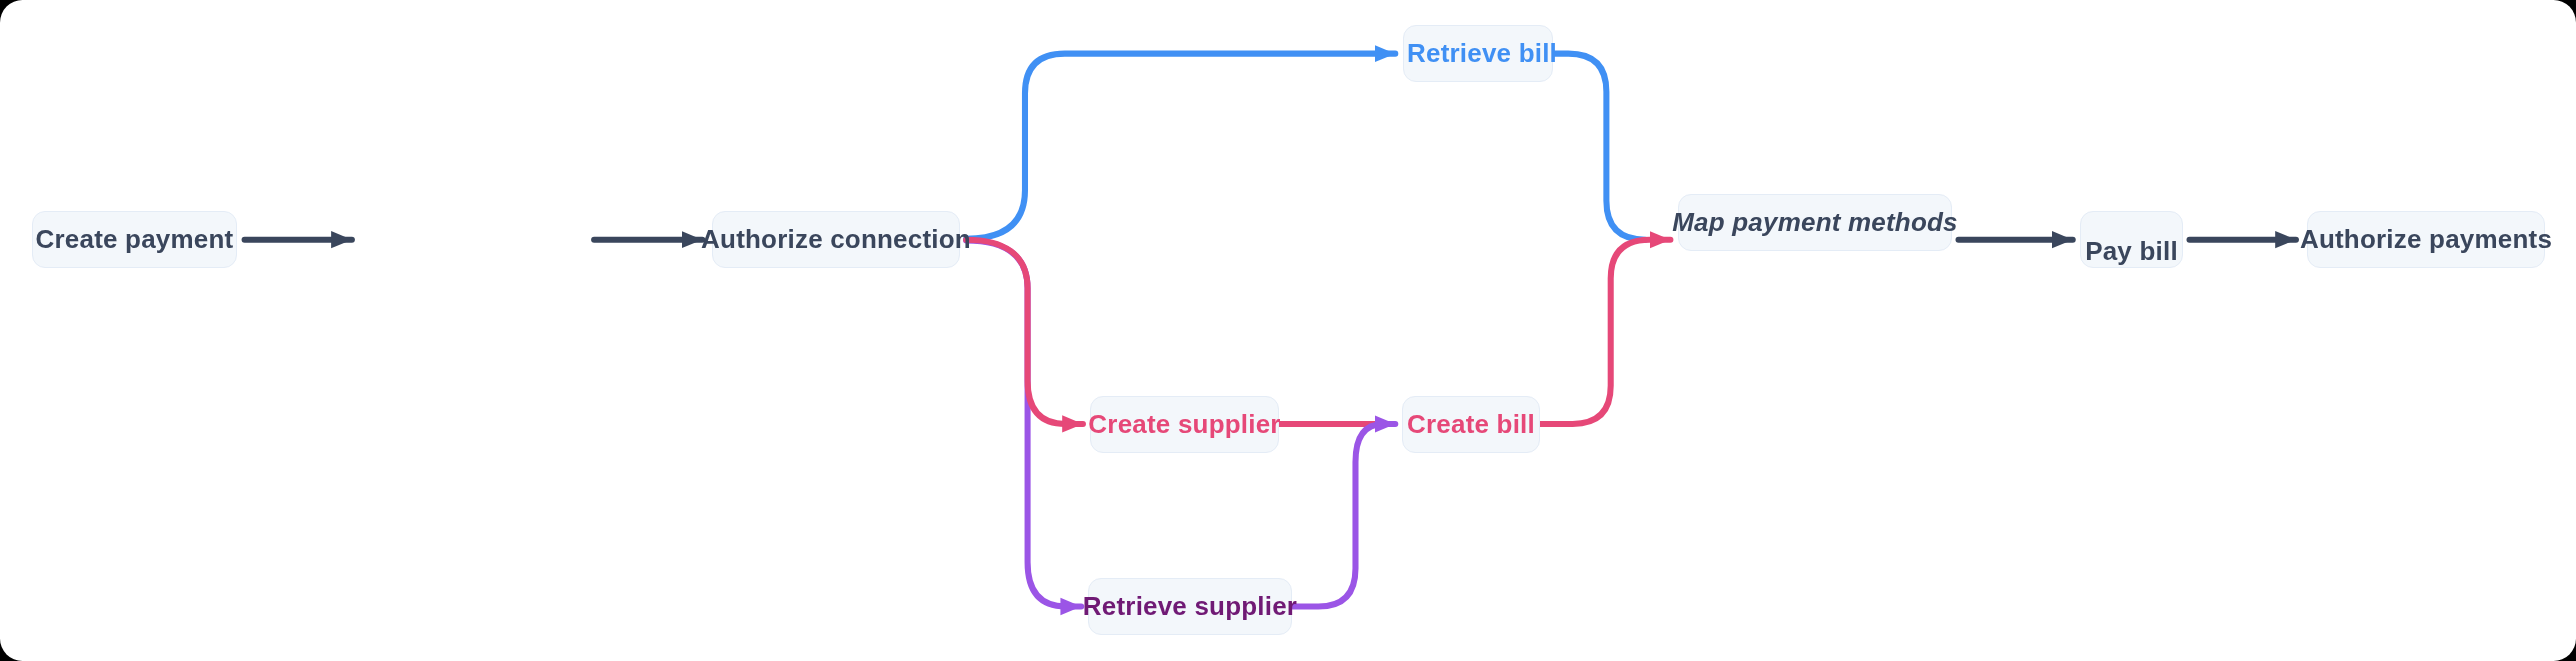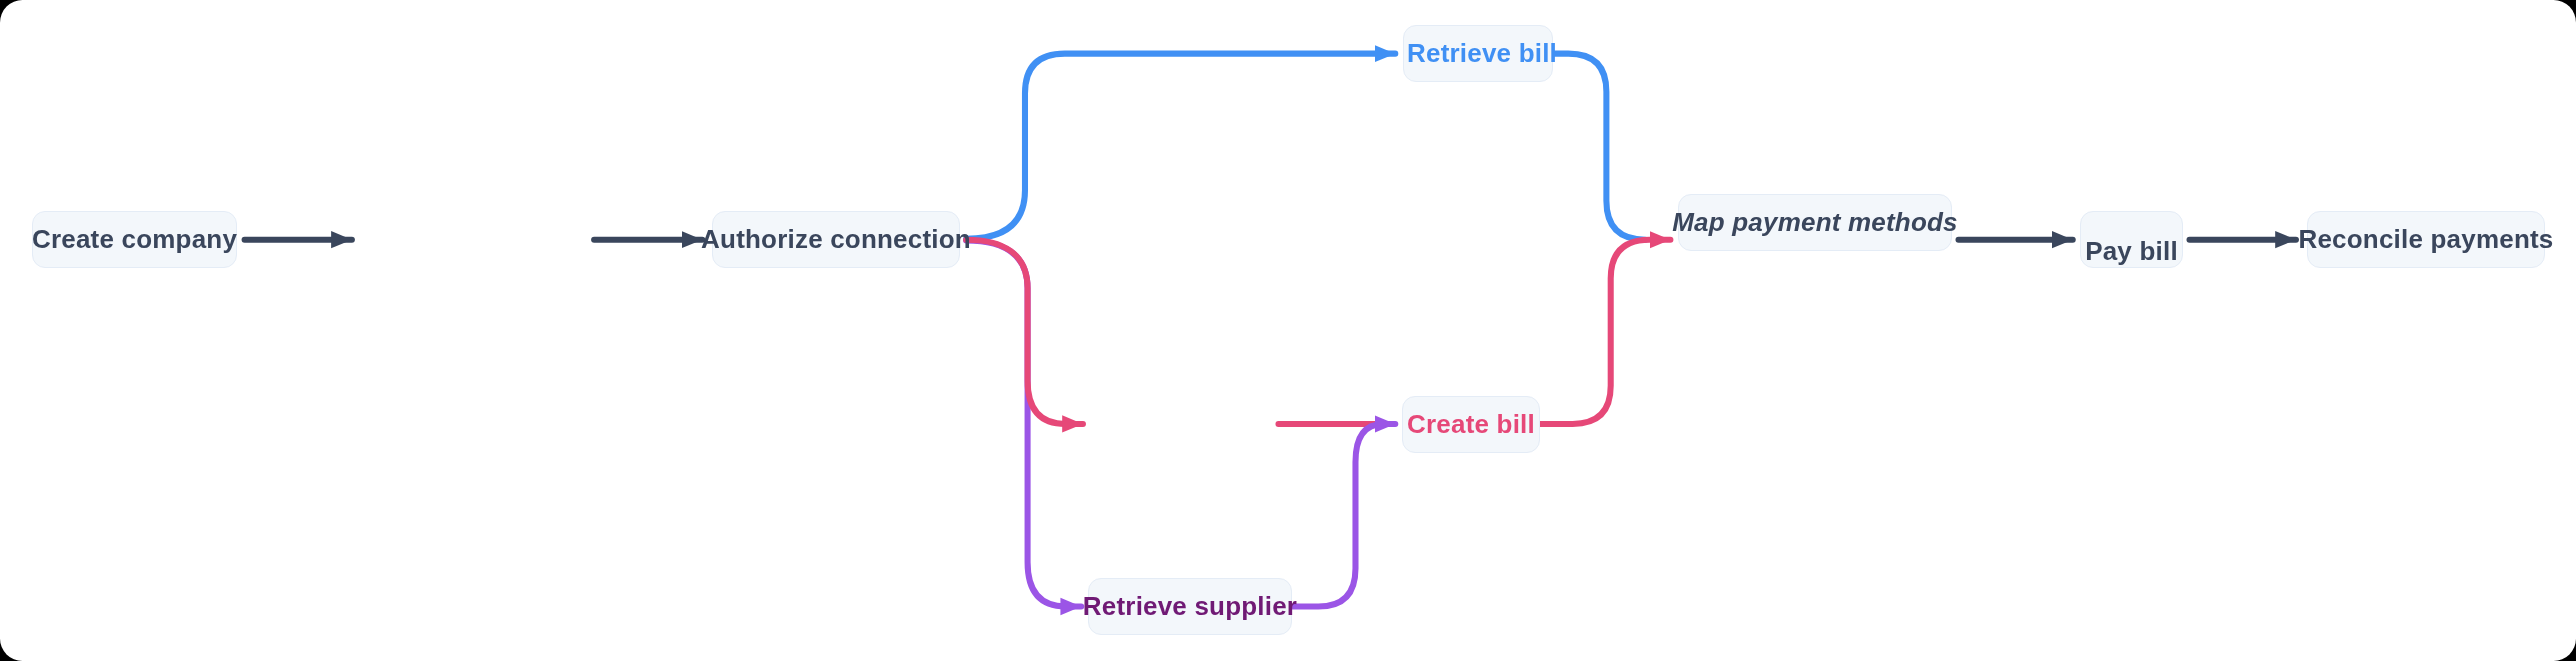--- a/index.html
+++ b/index.html
@@ -101,38 +101,41 @@
 
     <path class="edge s-pink" marker-end="url(#mh-pink)" d="M1779,490 H1817 Q1861,490 1861,446 V322 Q1861,277 1906,277 H1930"></path>
 
     <path class="edge s-dark" marker-end="url(#mh-dark)" d="M282,277 H406"></path>
     <path class="edge s-dark" marker-end="url(#mh-dark)" d="M686,277 H811"></path>
     <path class="edge s-dark" marker-end="url(#mh-dark)" d="M2263,277 H2395"></path>
     <path class="edge s-dark" marker-end="url(#mh-dark)" d="M2530,277 H2653"></path>
   </svg>
 
   <div class="node n0 c-default">
-    <span>Create company</span>
+    <span>Create payment</span>
   </div>
   <div class="node n2 c-default">
     <span>Authorize connection</span>
   </div>
   <div class="node n3 c-blue">
     <span>Retrieve bill</span>
+  </div>
+  <div class="node n4 c-pink">
+    <span>Create supplier</span>
   </div>
   <div class="node n5 c-pink">
     <span>Create bill</span>
   </div>
   <div class="node n6 c-purple">
     <span>Retrieve supplier</span>
   </div>
   <div class="node n7 c-default">
     <span>Map payment methods</span>
   </div>
   <div class="node n8 c-default">
     <span>Pay bill</span>
   </div>
   <div class="node n9 c-default">
-    <span>Reconcile payments</span>
+    <span>Authorize payments</span>
   </div>
 
 </div>
 
 
 </body></html>

